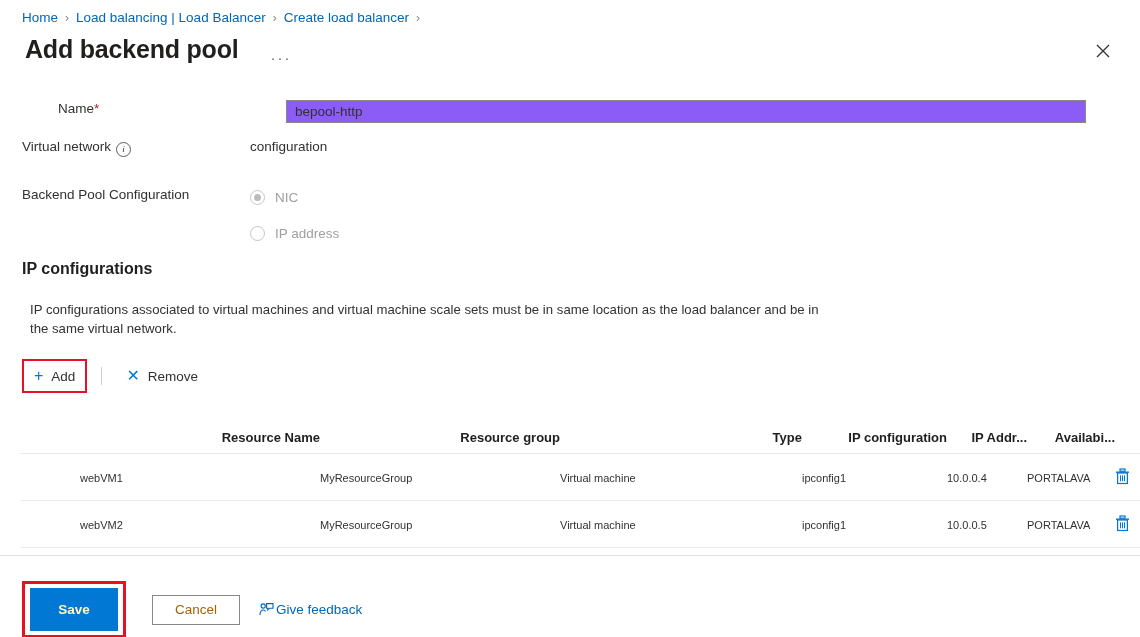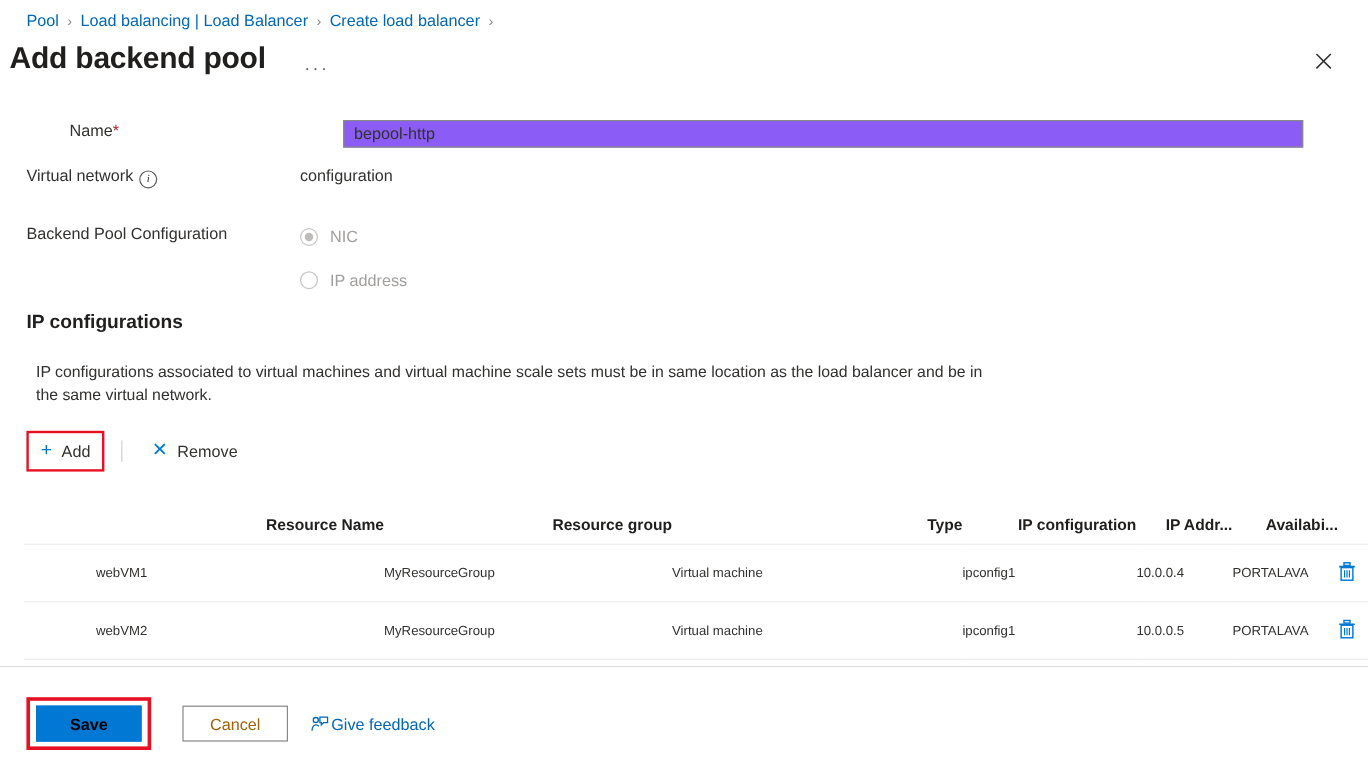--- a/index.html
+++ b/index.html
@@ -33,21 +33,21 @@
   }
   .crumb-sep {
     color: #8a8886;
     margin: 0 7px;
     font-size: 12px;
   }
 
   
   .title-row {
     position: absolute;
-    left: 8px;
+    left: 25px;
     top: 33px;
     display: flex;
     align-items: flex-end;
     gap: 12px;
   }
   .page-title {
     font-size: 25px;
     font-weight: 600;
     color: #201f1e;
     letter-spacing: -0.2px;
@@ -285,26 +285,26 @@
   }
   .footer-inner {
     position: absolute;
     left: 22px;
     top: 25px;
     display: flex;
     align-items: center;
   }
   .btn-primary {
     background: #0078d4;
-    color: #000000;
+    color: #fef9c3;
     border: 1px solid #0078d4;
     font-size: 13.5px;
     font-weight: 600;
     font-family: "Liberation Sans", sans-serif;
-    height: 30px;
+    height: 43px;
     min-width: 88px;
     padding: 0 16px;
     cursor: pointer;
   }
   .btn-secondary {
     background: #ffffff;
     color: #a16207;
     border: 1px solid #8a8886;
     font-size: 13.5px;
     font-weight: 400;
@@ -328,21 +328,21 @@
     border: 3px solid #e81123;
     padding: 4px 5px;
     display: inline-flex;
     box-sizing: border-box;
   }
 </style>
 </head>
 <body>
 
 <div class="breadcrumb">
-  <span class="crumb">Pool</span>
+  <span class="crumb">Home</span>
   <span class="crumb-sep">›</span>
   <span class="crumb">Load balancing | Load Balancer</span>
   <span class="crumb-sep">›</span>
   <span class="crumb">Create load balancer</span>
   <span class="crumb-sep">›</span>
 </div>
 
 <div class="title-row">
   <span class="page-title">Add backend pool</span>
   <span class="title-ellipsis">···</span>

